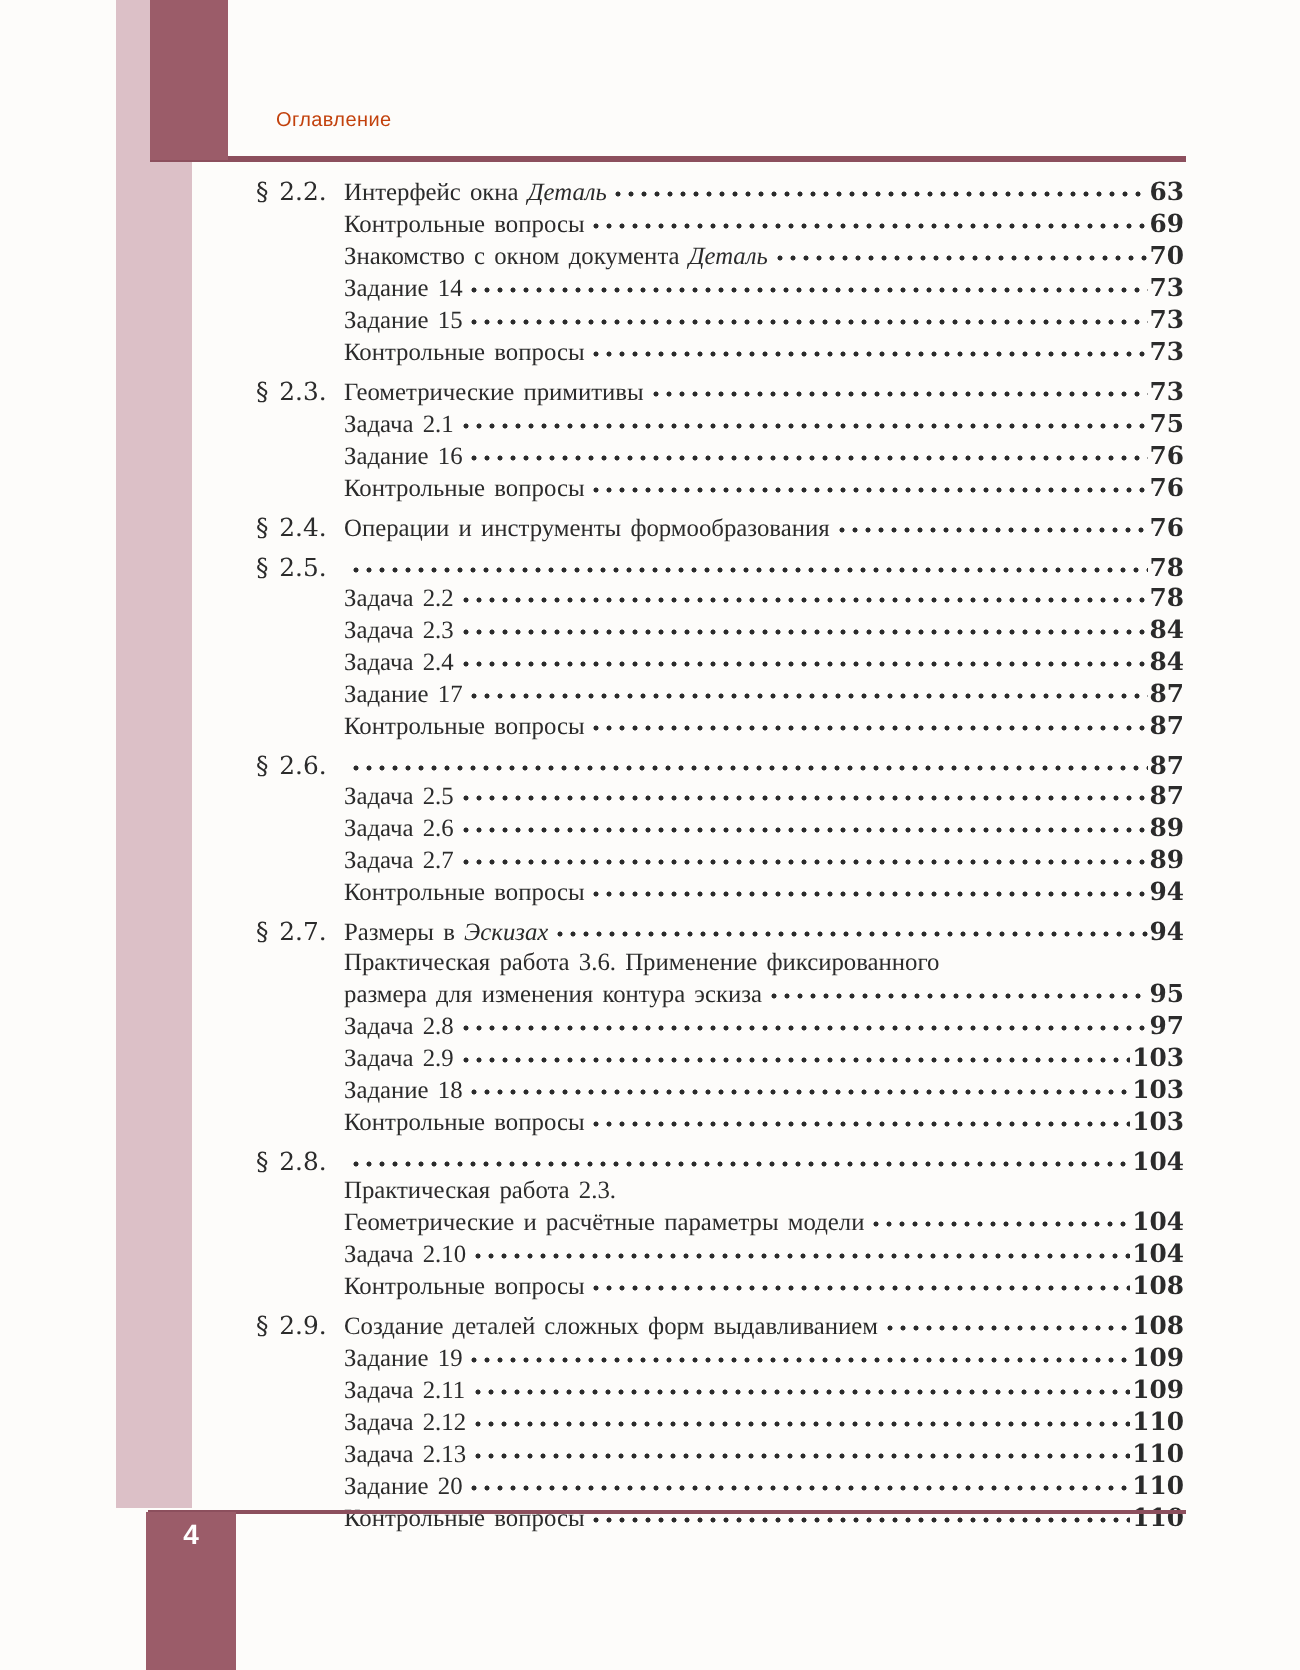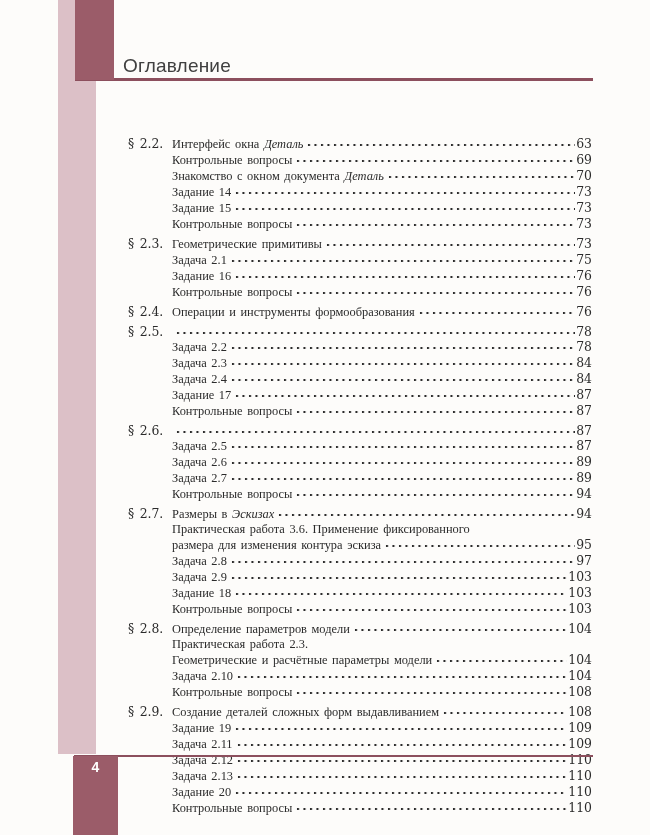--- a/index.html
+++ b/index.html
@@ -14,45 +14,44 @@
     width:650px;height:835px;
     background:var(--paper);
     position:relative;overflow:hidden;
     font-family:"Liberation Sans",sans-serif;
   }
   .abs{position:absolute;}
   .pink-band{left:58px;top:0;width:38px;height:754px;background:var(--pink);}
   .top-box{left:75px;top:0;width:39px;height:80px;background:var(--maroon);}
   .header-rule{left:75px;top:78px;width:518px;height:3px;background:var(--rule);}
   .running-head{
-    left:123px;top:55px;width:300px;
-    font-size:19px;color:#404040;letter-spacing:.2px;
+    left:138px;top:55px;width:300px;
+    font-size:10px;color:#c2410c;letter-spacing:.2px;
   }
   .toc{
     left:128px;top:88px;width:464px;
     font-family:"DejaVu Serif","Liberation Serif",serif;
     color:var(--ink);
-    margin-top:48px;
   }
   .section + .section{margin-top:4px;}
   .row{
     display:flex;align-items:baseline;
     font-size:12.4px;line-height:15px;word-spacing:1.5px;
     white-space:nowrap;
   }
   .num{flex:0 0 44px;}
   .txt{flex:0 0 auto;font-family:Liberation Serif, serif;}
   .it{font-style:italic;}
   .leader{
     flex:1 1 auto;min-width:10px;height:4px;margin:0 1px 0 4px;
     background-image:radial-gradient(circle at 2px 2px,var(--ink) 1.05px,transparent 1.45px);
     background-repeat:repeat-x;background-size:6.5px 4px;
     transform:translateY(-1px);
   }
-  .pg{flex:0 0 auto;}
+  .pg{flex:0 0 auto;font-weight:bold;}
   .footer-rule{left:74px;top:755px;width:519px;height:2px;background:var(--rule);}
   .page-box{
     left:73px;top:756px;width:45px;height:79px;background:var(--maroon);
     color:#fff;font-weight:bold;font-size:14px;text-align:center;
   }
   .page-box span{display:inline-block;margin-top:3px;}
 </style>
 </head>
 <body>
 
@@ -244,21 +243,20 @@
       <div class="row">
     <span class="num"></span>
     <span class="txt"><span class="pre">Контрольные вопросы</span><span class="it"></span></span>
     <span class="leader"></span>
     <span class="pg">103</span>
   </div>
     </div>
     <div class="section">
       <div class="row">
     <span class="num">§ 2.8.</span>
-    <span class="txt"><span class="pre">Определение параметров модели</span><span class="it"></span></span>
     <span class="leader"></span>
     <span class="pg">104</span>
   </div>
       <div class="row">
     <span class="num"></span>
     <span class="txt"><span class="pre">Практическая работа 2.3.</span><span class="it"></span></span>
 
   </div>
       <div class="row">
     <span class="num"></span>

